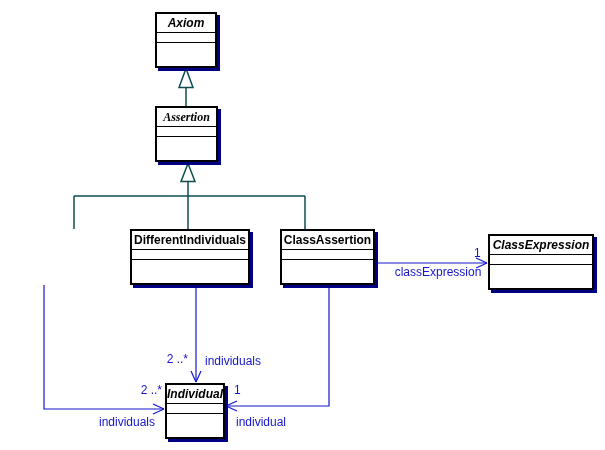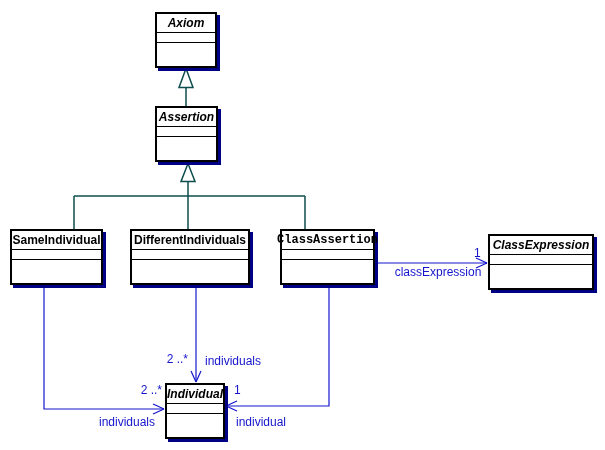--- a/index.html
+++ b/index.html
@@ -70,39 +70,34 @@
       <line x1="226" y1="406" x2="237" y2="411"></line>
     </g>
   </svg>
 
   <div class="cls abstract" style="left:155px;top:12px;width:62px;">
     <div class="cls-name">Axiom</div>
     <div class="cls-attrs"></div>
     <div class="cls-ops"></div>
   </div>
 
-  <div class="cls abstract" style="left:155px;top:106px;width:63px;">
+  <div class="cls abstract" style="left:155px;top:106px;width:63px;font-family:Liberation Serif, serif;">
     <div class="cls-name">Assertion</div>
     <div class="cls-attrs"></div>
     <div class="cls-ops"></div>
   </div>
 
-  <div class="cls" style="left:10px;top:229px;width:93px;">
-    <div class="cls-name">SameIndividual</div>
-    <div class="cls-attrs"></div>
-    <div class="cls-ops"></div>
-  </div>
 
   <div class="cls" style="left:130px;top:229px;width:120px;">
     <div class="cls-name">DifferentIndividuals</div>
     <div class="cls-attrs"></div>
     <div class="cls-ops"></div>
   </div>
 
-  <div class="cls" style="left:280px;top:229px;width:95px;font-family:Liberation Mono, monospace;">
+  <div class="cls" style="left:280px;top:229px;width:95px;">
     <div class="cls-name">ClassAssertion</div>
     <div class="cls-attrs"></div>
     <div class="cls-ops"></div>
   </div>
 
   <div class="cls abstract" style="left:488px;top:234px;width:106px;">
     <div class="cls-name">ClassExpression</div>
     <div class="cls-attrs"></div>
     <div class="cls-ops"></div>
   </div>

